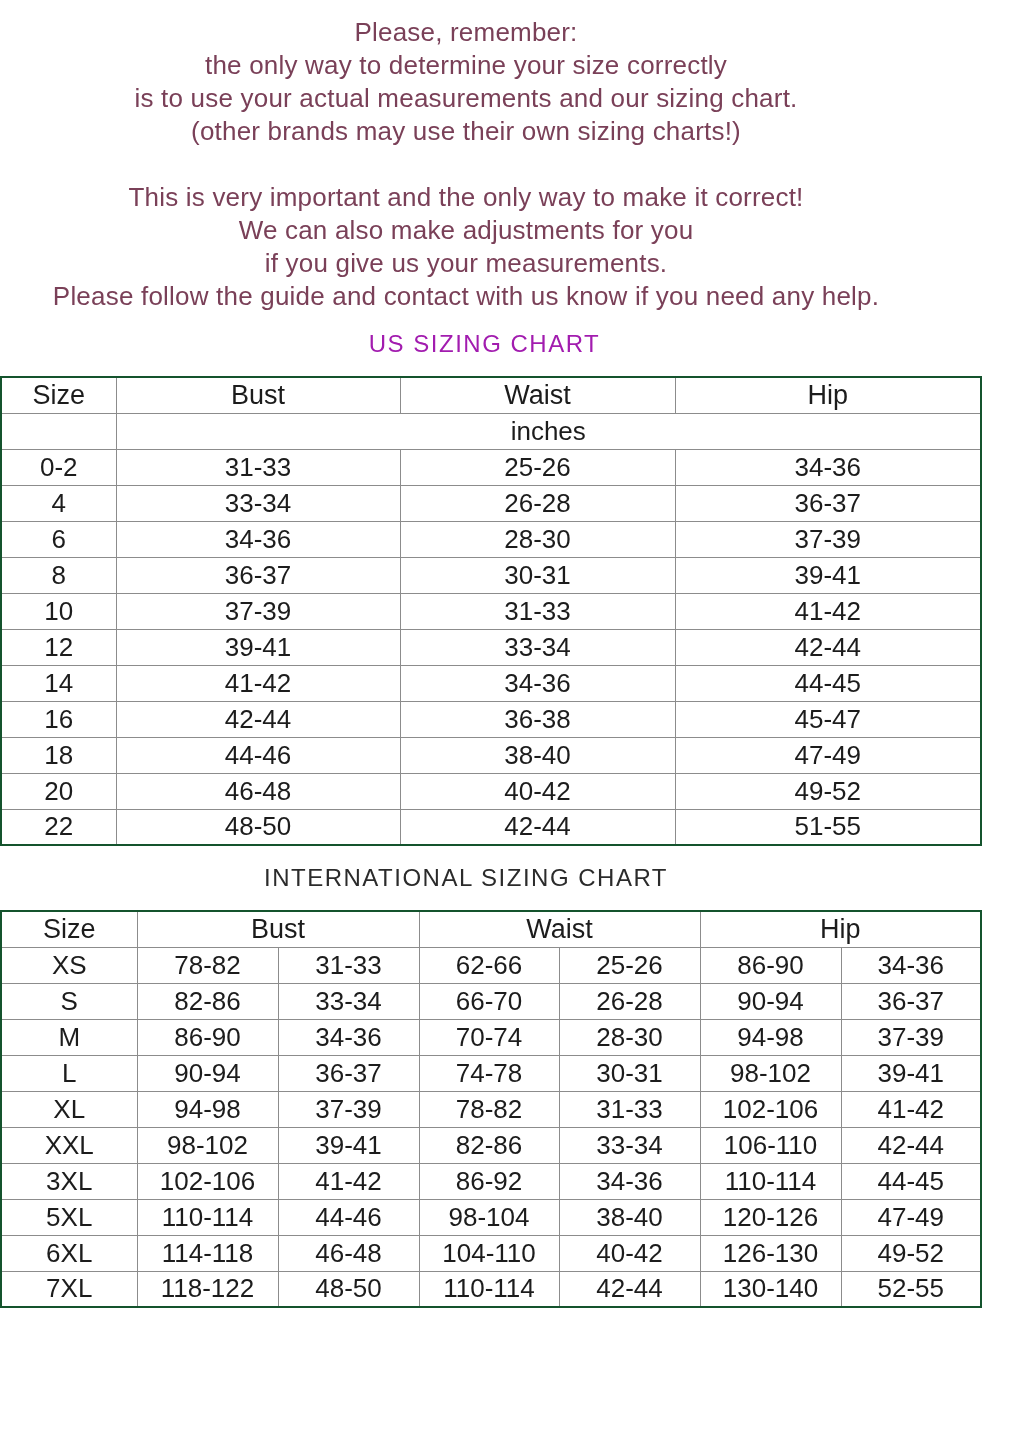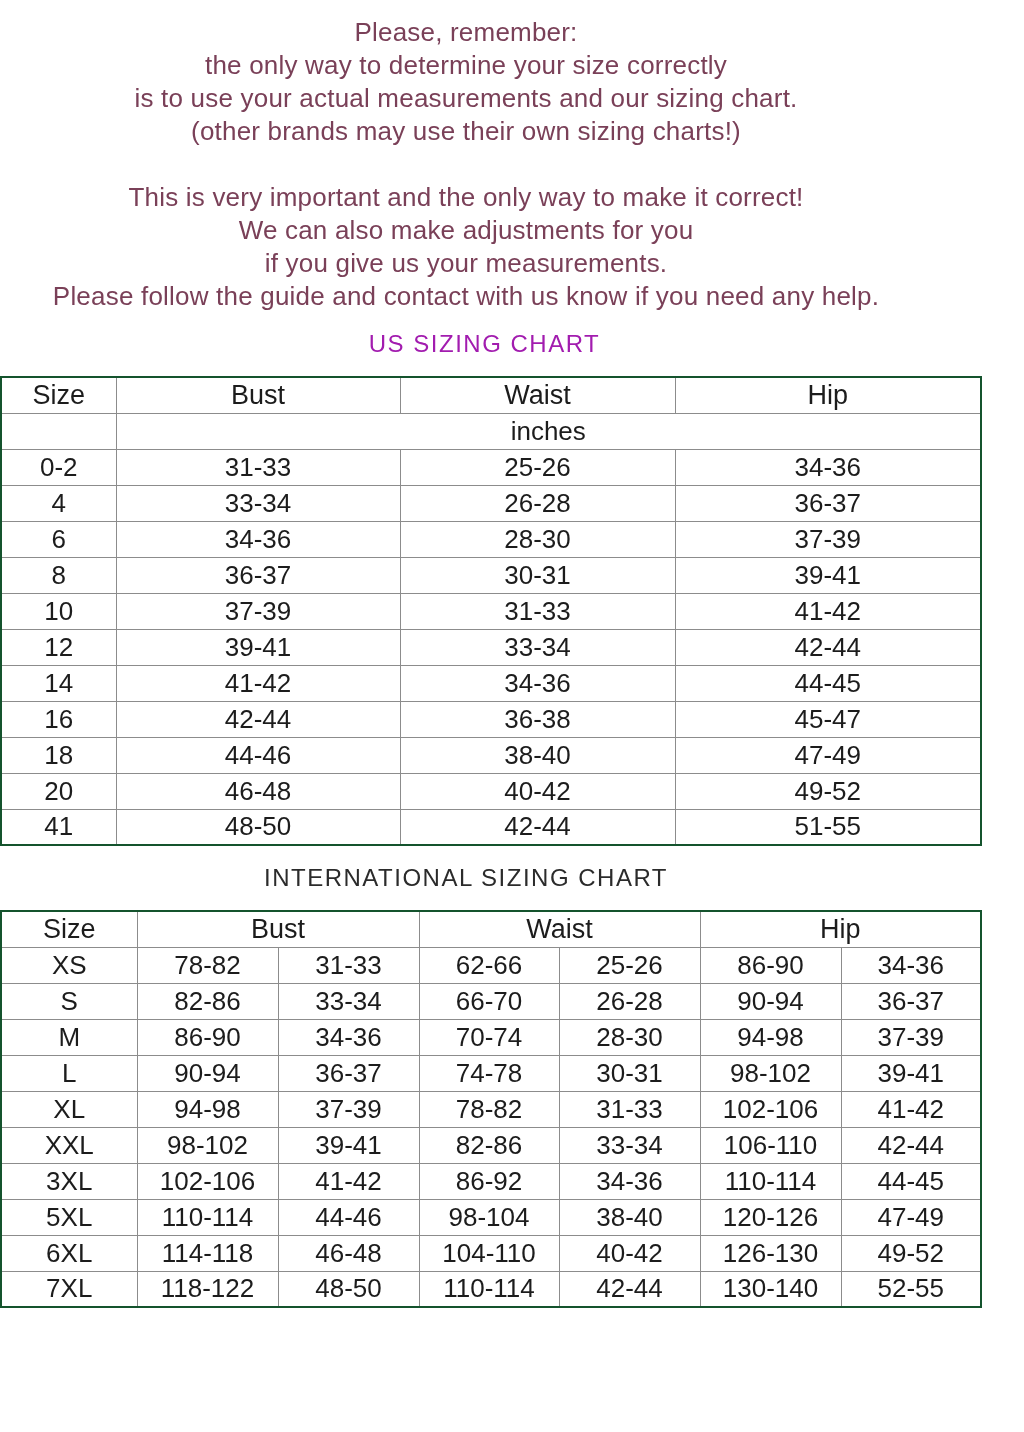--- a/index.html
+++ b/index.html
@@ -155,21 +155,21 @@
           <td>38-40</td>
           <td>47-49</td>
         </tr>
         <tr>
           <td>20</td>
           <td>46-48</td>
           <td>40-42</td>
           <td>49-52</td>
         </tr>
         <tr>
-          <td>41</td>
+          <td>22</td>
           <td>48-50</td>
           <td>42-44</td>
           <td>51-55</td>
         </tr>
       </tbody>
   </table>
 
   <div class="chart-title intl" style="color: rgb(43, 43, 43);">INTERNATIONAL SIZING CHART</div>
 
   <table class="sizing intl">

